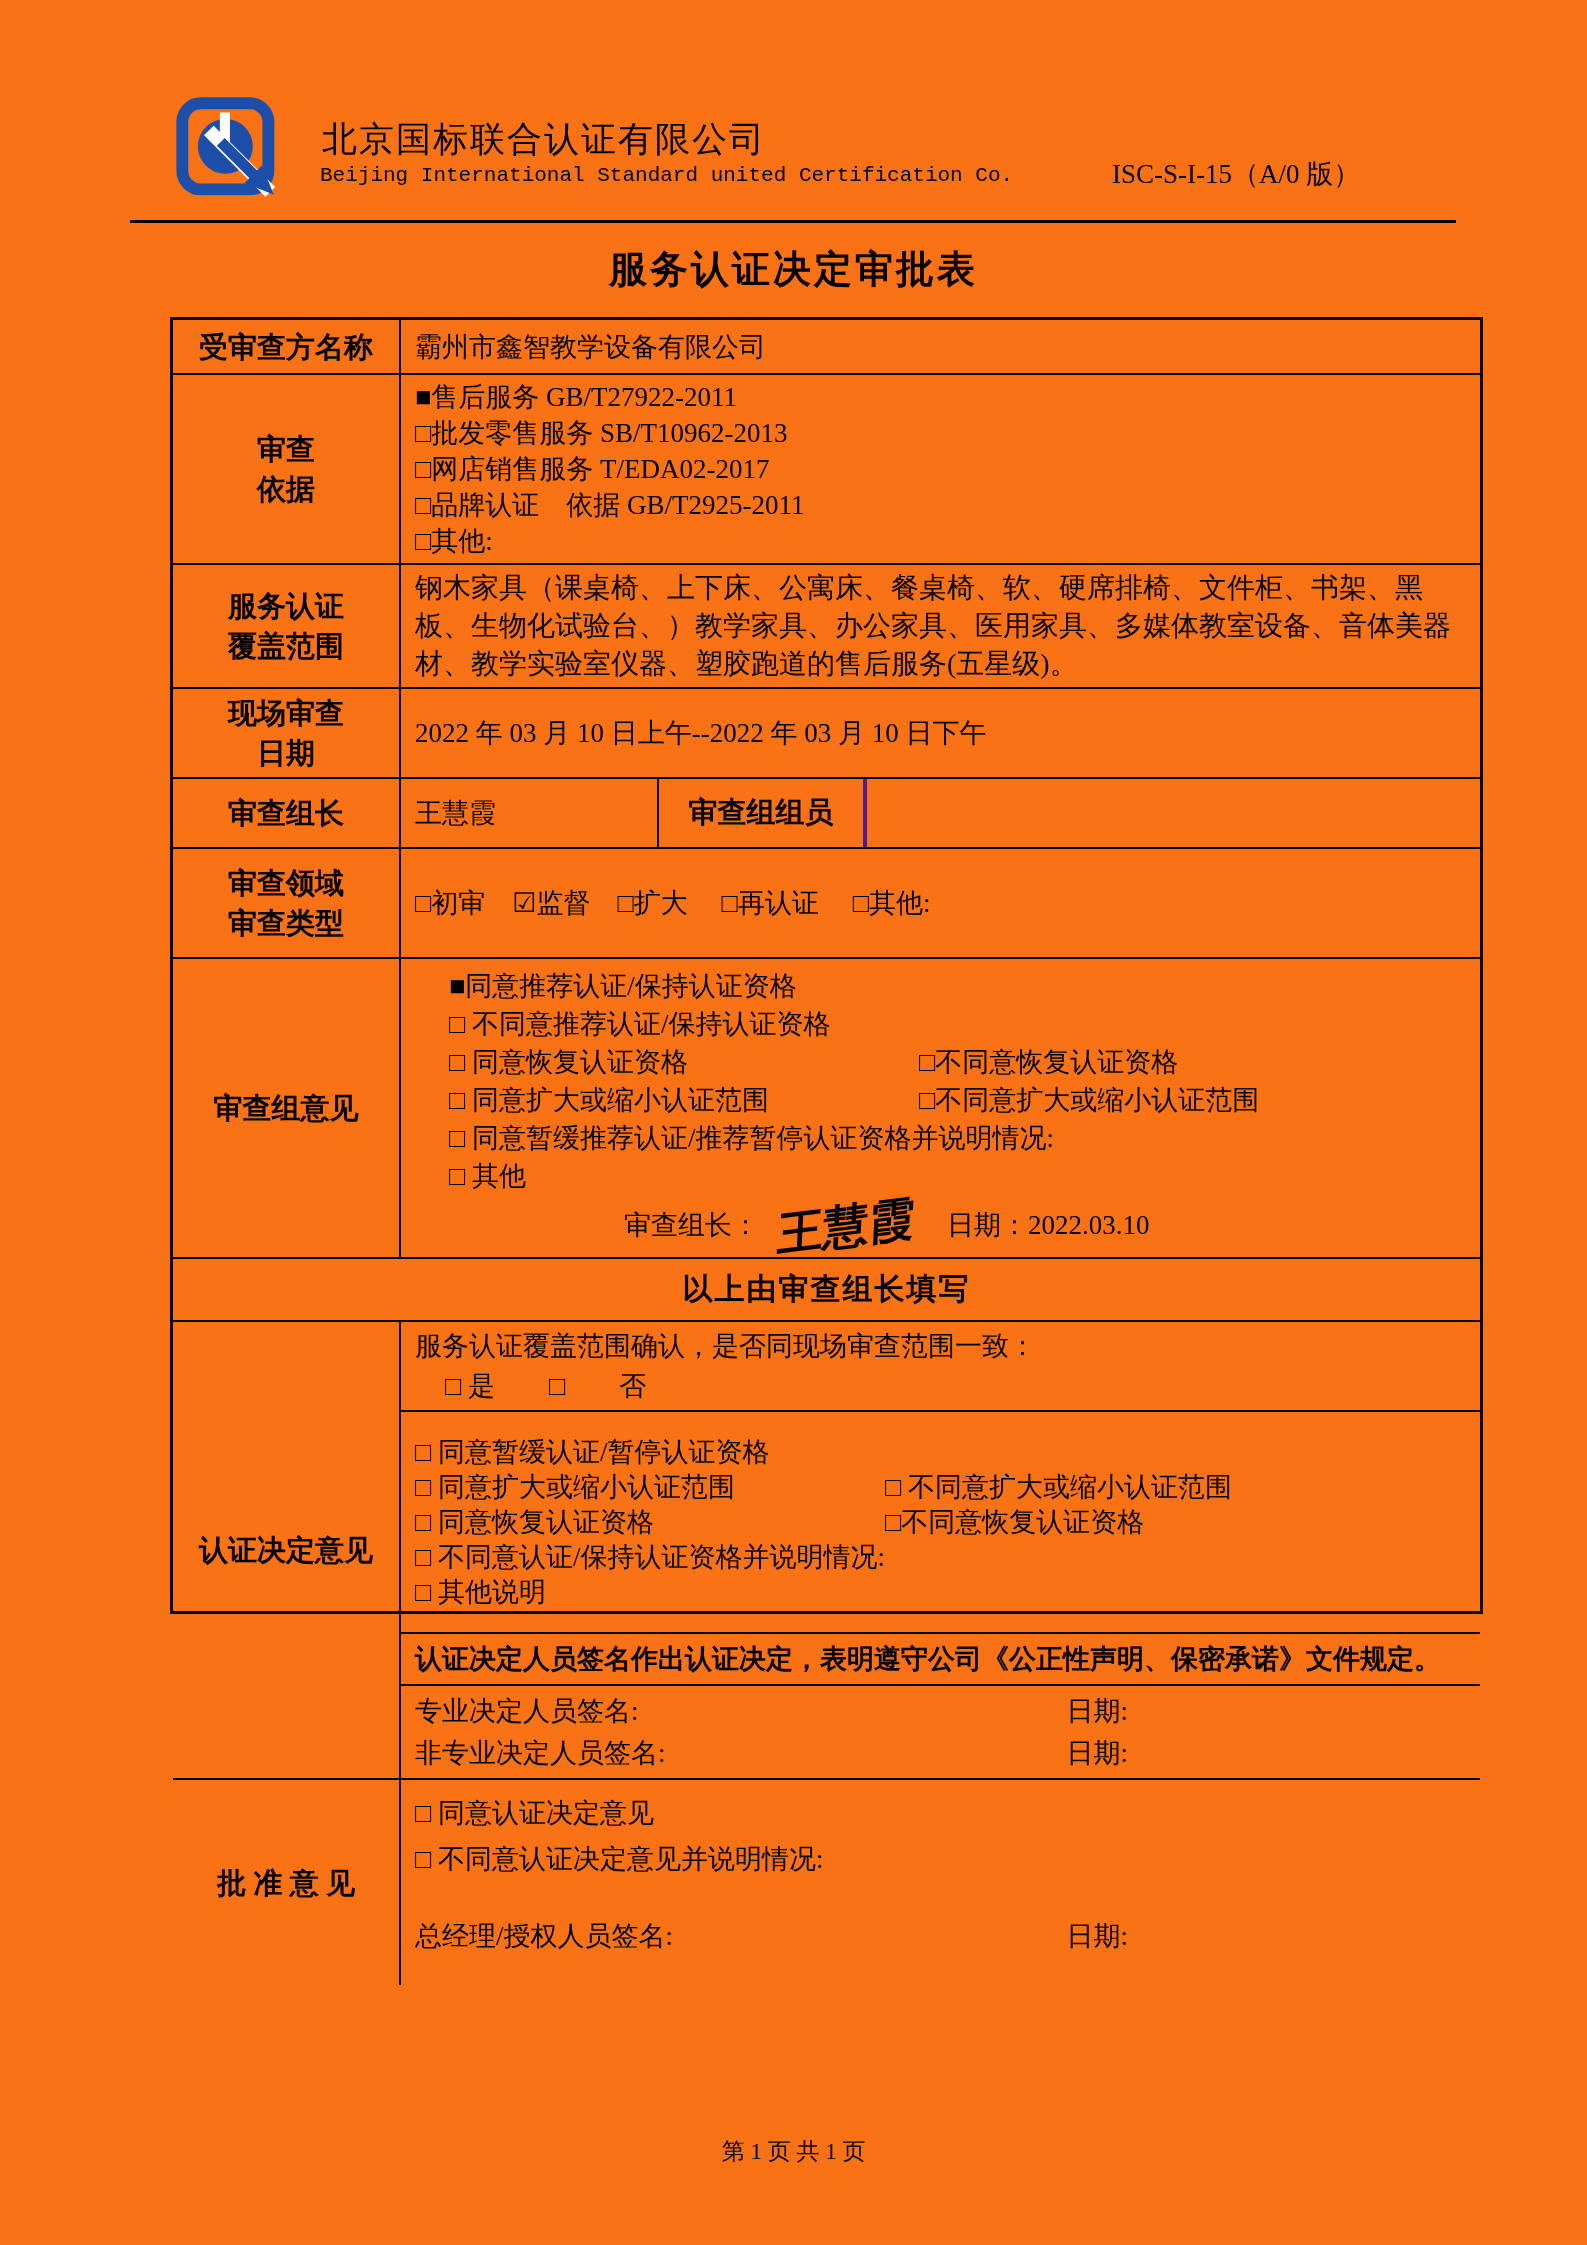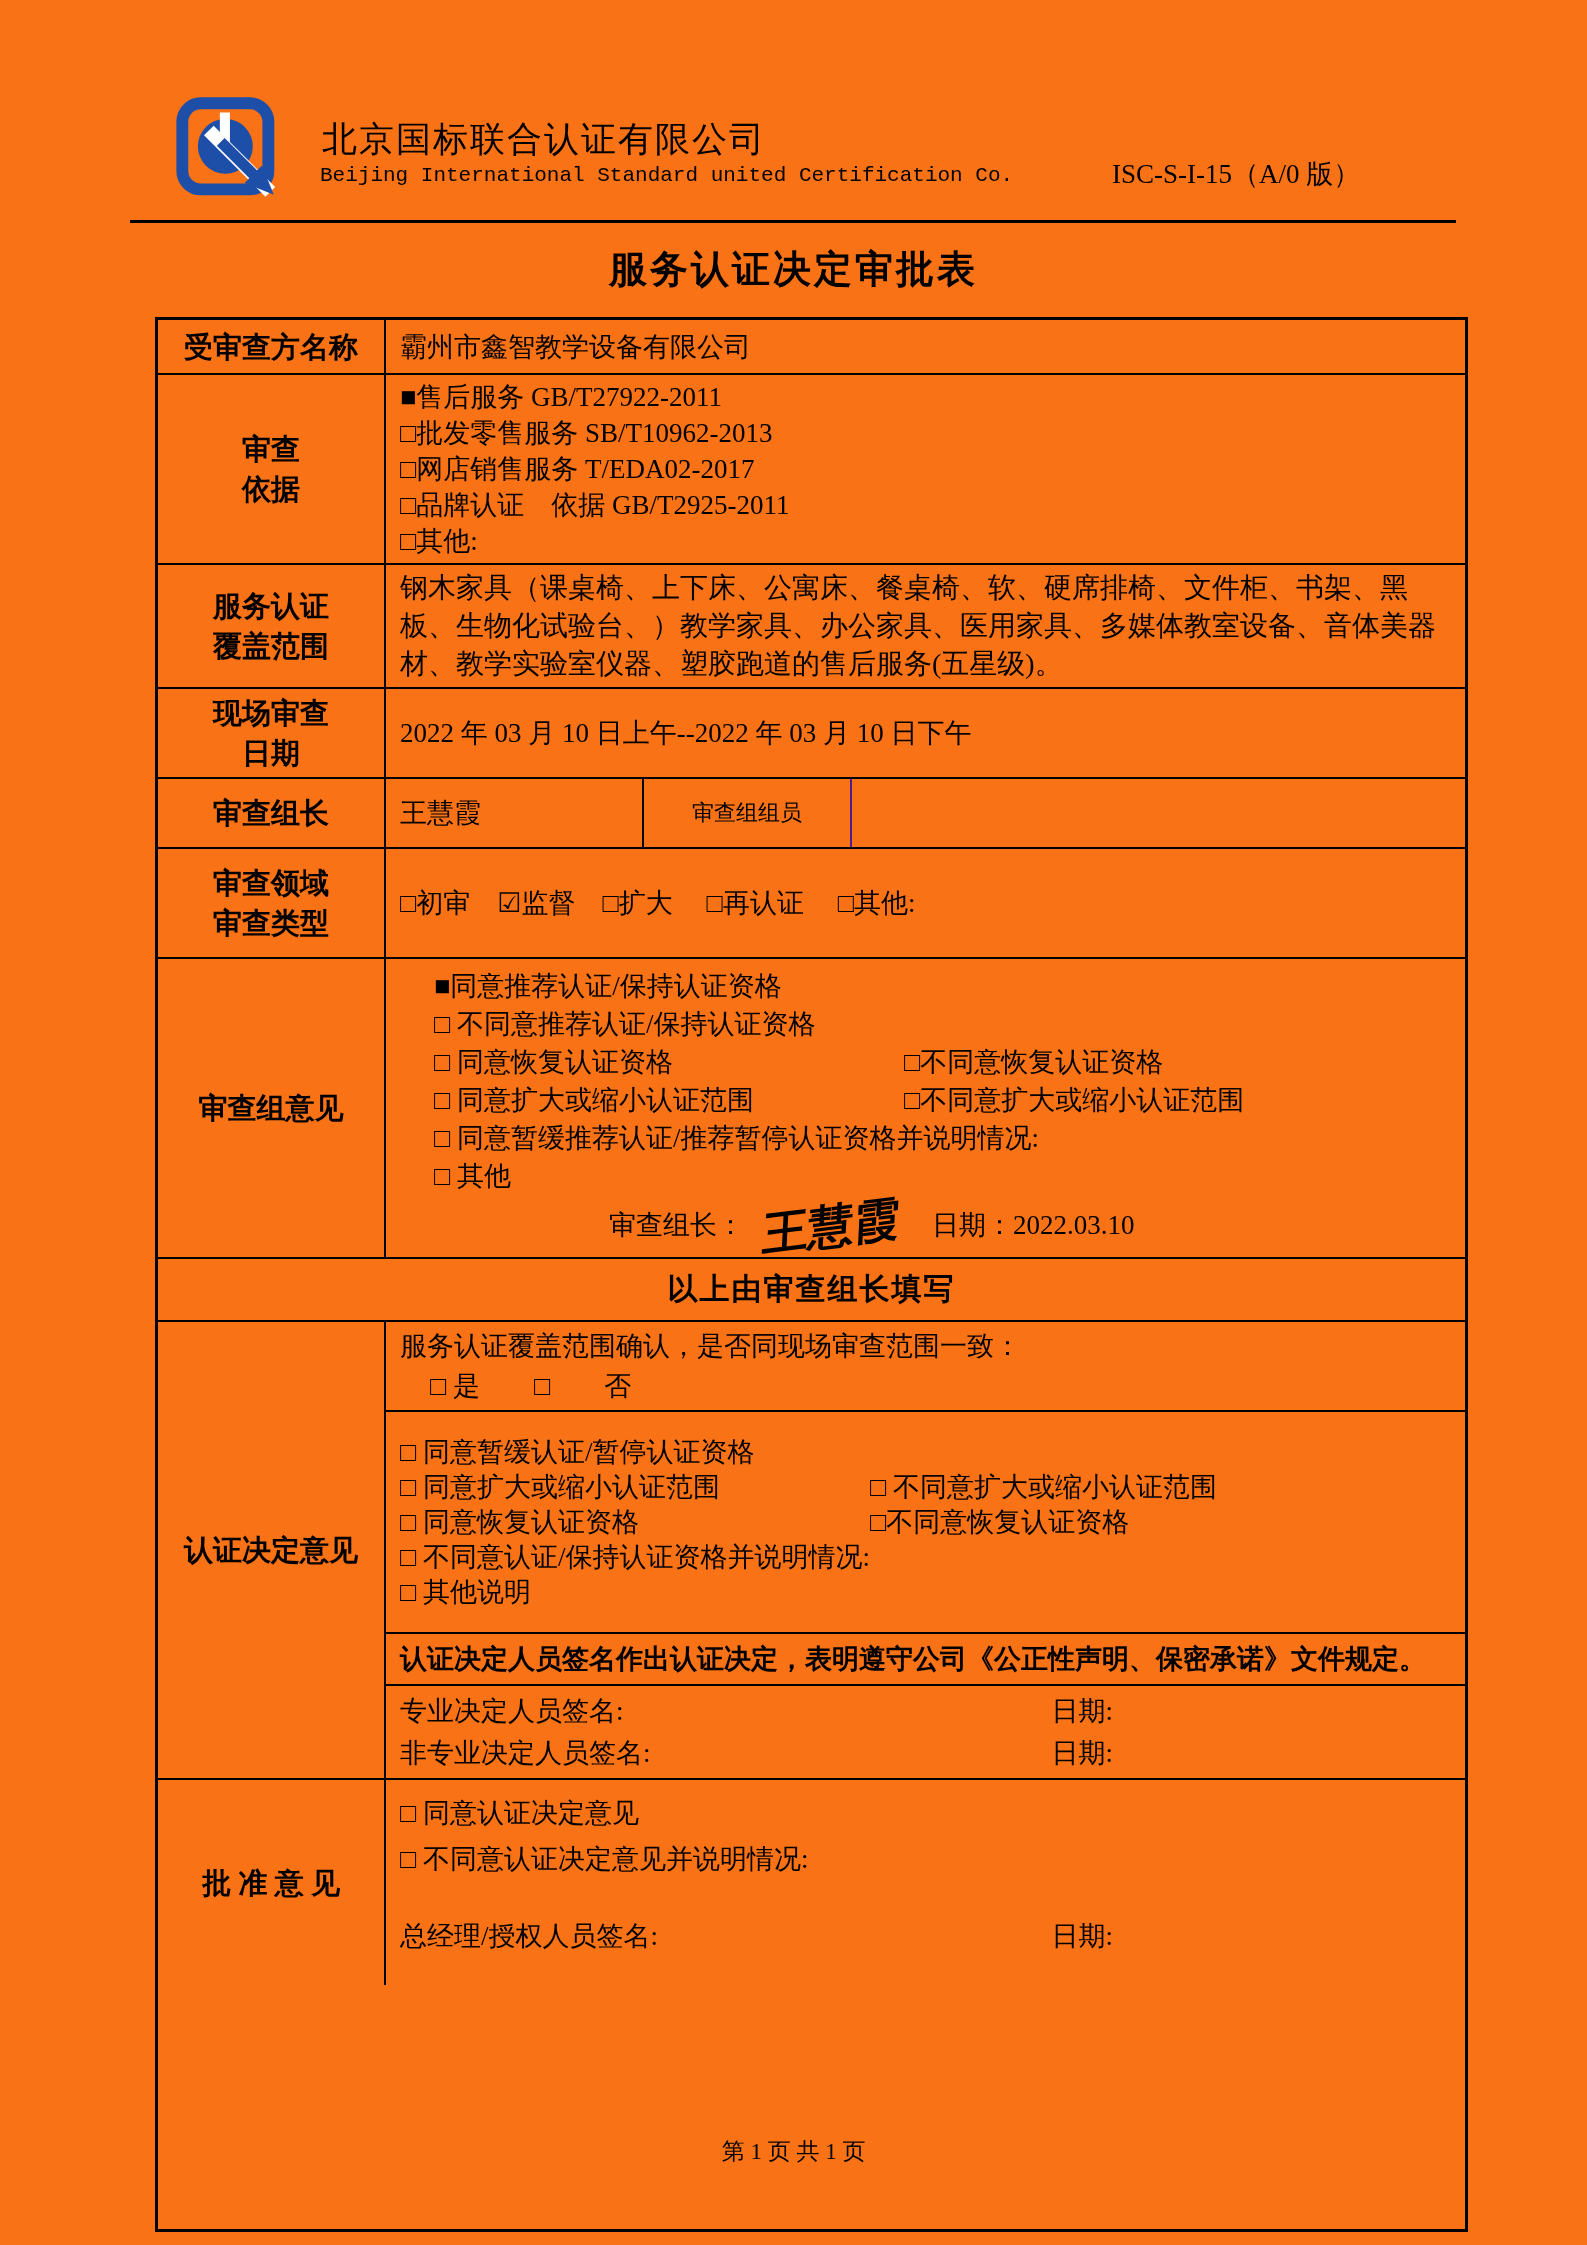--- a/index.html
+++ b/index.html
@@ -16,21 +16,21 @@
   .company-cn{position:absolute;left:322px;top:116px;font-size:35px;letter-spacing:2px;}
   .company-en{position:absolute;left:320px;top:164px;font-size:21px;
     font-family:"Liberation Mono","DejaVu Sans Mono",monospace;}
   .doc-code{position:absolute;left:1112px;top:156px;font-size:27px;}
   .header-rule{position:absolute;left:130px;top:220px;width:1326px;height:3px;background:#000;}
   
   .doc-title{position:absolute;left:0;top:244px;width:100%;text-align:center;
     font-size:38px;font-weight:bold;letter-spacing:3px;}
   
   .form-table{
-    position:absolute;left:155px;top:317px;width:1313px;height:1915px;
+    position:absolute;left:170px;top:317px;width:1313px;height:1297px;
     border:3px solid #000;box-sizing:border-box;
     display:flex;flex-direction:column;
     font-size:27px;
   }
   .row{display:flex;flex-direction:row;box-sizing:border-box;flex:0 0 auto;}
   .row + .row{border-top:2px solid #000;}
   .lbl{
     flex:0 0 228px;border-right:2px solid #000;box-sizing:border-box;
     display:flex;flex-direction:column;justify-content:center;align-items:center;
     font-weight:bold;font-size:29px;text-align:center;line-height:40px;
@@ -38,22 +38,22 @@
   .val{flex:1 1 auto;box-sizing:border-box;padding:4px 14px;display:flex;flex-direction:column;justify-content:center;}
   .val.topalign{justify-content:flex-start;}
   .optline{line-height:36px;white-space:pre;}
   .pairline{display:flex;line-height:38px;}
   .pairline .pl{flex:0 0 470px;white-space:pre;}
   .pairline .pr{flex:1 1 auto;white-space:pre;}
   .scope-text{line-height:38px;font-size:28px;}
   
   .cell-leader{flex:0 0 258px;border-right:2px solid #000;box-sizing:border-box;
     display:flex;align-items:center;padding:0 14px;}
-  .cell-members-lbl{flex:0 0 208px;border-right:2px solid #4c1d95;box-sizing:border-box;
-    display:flex;align-items:center;justify-content:center;font-weight:normal;font-size:22px;}
+  .cell-members-lbl{flex:0 0 208px;border-right:4px solid #4c1d95;box-sizing:border-box;
+    display:flex;align-items:center;justify-content:center;font-weight:bold;font-size:29px;}
   .cell-members{flex:1 1 auto;}
   
   .signline{display:flex;align-items:center;margin-left:175px;margin-top:2px;height:56px;}
   .signature{
     font-size:46px;font-weight:600;margin:0 18px;
     transform:rotate(-7deg) skewX(-10deg);
     display:inline-block;position:relative;top:2px;
   }
   .merged-note{width:100%;display:flex;align-items:center;justify-content:center;
     font-weight:bold;font-size:30px;letter-spacing:2px;}

